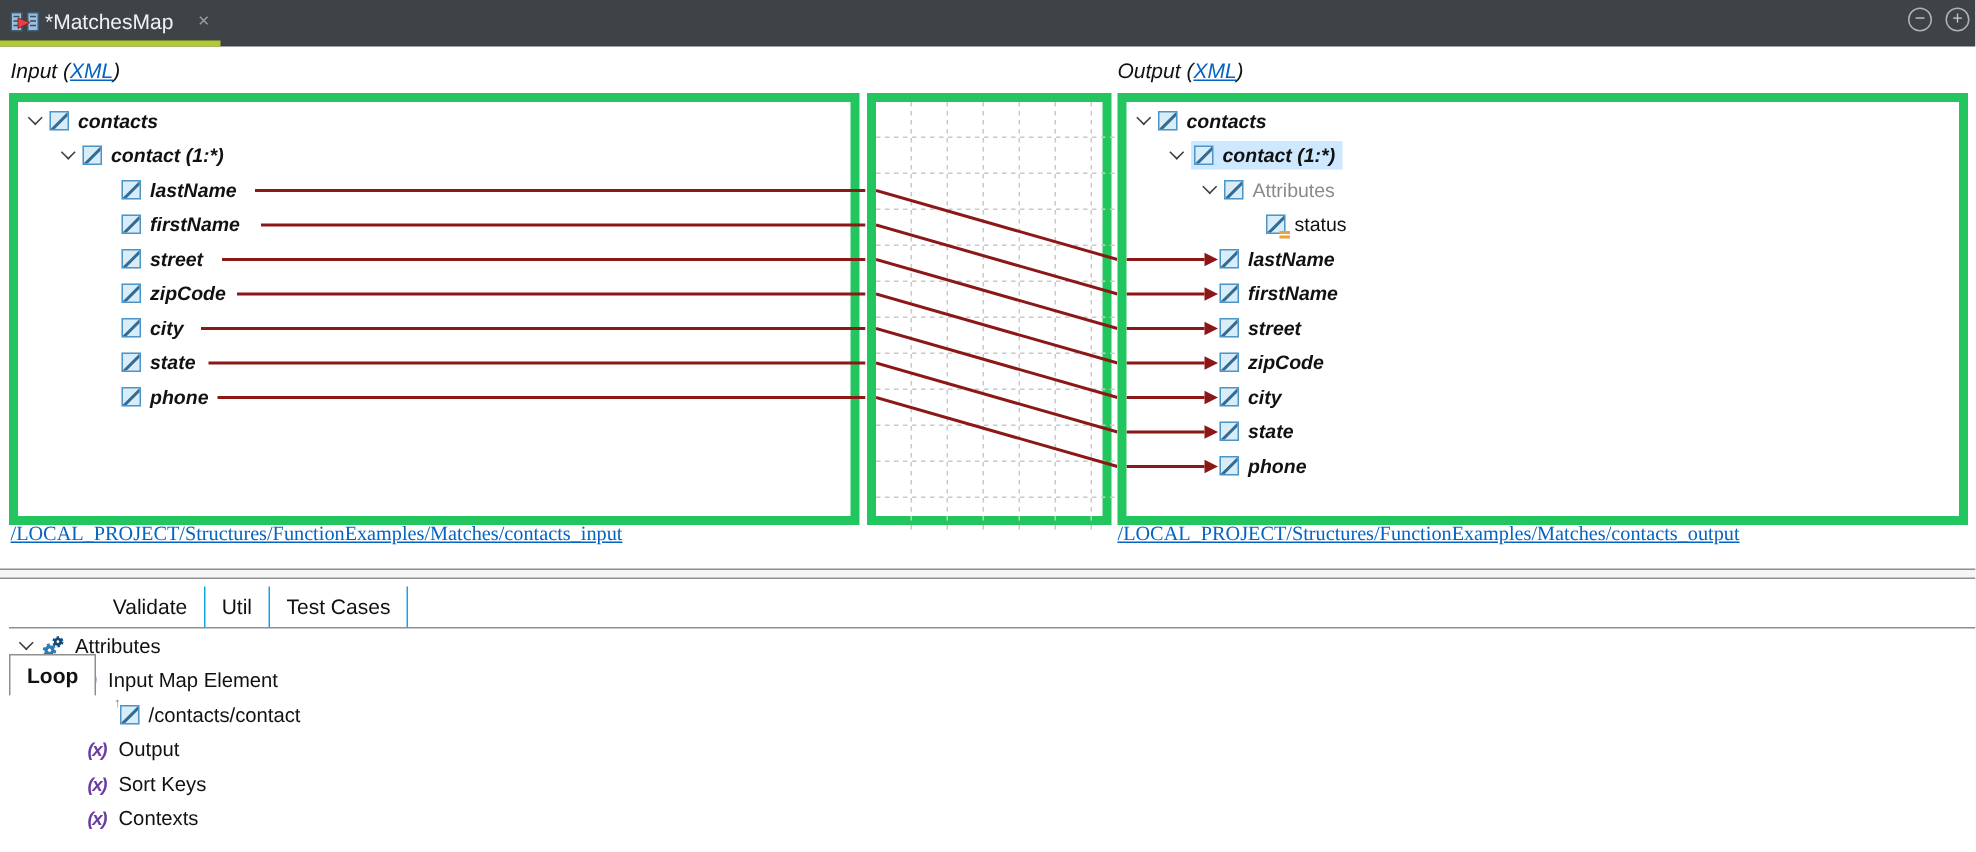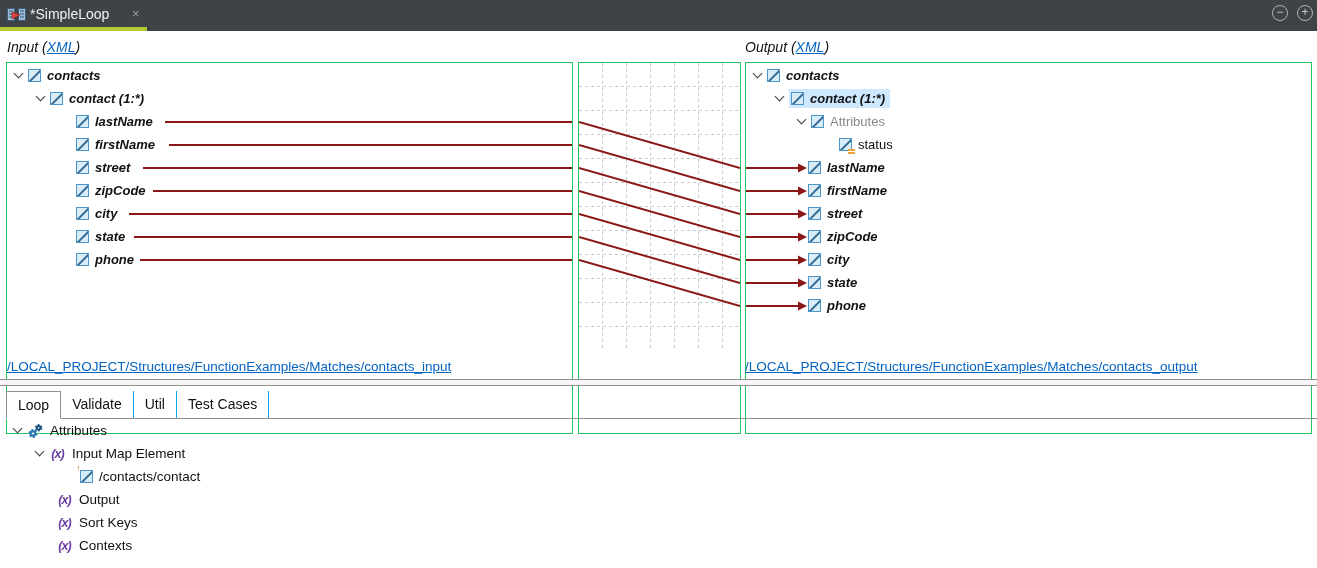--- a/index.html
+++ b/index.html
@@ -15,50 +15,50 @@
   .btn-minus { left:1272px; }
   .btn-plus  { left:1297px; }
 
   
   .pane-header { position:absolute; top:39px; font-size:14px; color:#111;font-style:italic; }
   .ph-in  { left:7px; }
   .ph-out { left:745px; }
   a.lnk, .lnk { color:#0563c1; text-decoration:underline; cursor:pointer; }
 
   
-  .panel { position:absolute; top:62px; height:372px; background:#fff; border:1px solid #22c55e; }
+  .panel { position:absolute; top:62px; height:288px; background:#fff; border:6px solid #22c55e; }
   .p-left  { left:6px;   width:567px; }
   .p-mid   { left:578px; width:163px; }
   .p-right { left:745px; width:567px; }
   .overlay { position:absolute; left:0; top:0; }
 
   
   .trow { position:absolute; left:0; right:1px; height:23px; display:flex; align-items:center; gap:6px; font-size:13px; color:#111; white-space:nowrap; }
   .lbl.b { font-weight:bold; font-style:italic; }
   .lbl.muted { color:#8a8a8a; }
   .chev { width:7px; height:7px; border-right:1.4px solid #3c3c3c; border-bottom:1.4px solid #3c3c3c; transform:rotate(45deg); margin-top:-4px; flex:none; }
   .el-icon { width:13px; height:13px; flex:none; background:#d9edf8; border:1px solid #4d94c7; position:relative; overflow:hidden; }
   .el-icon::after { content:""; position:absolute; left:-2px; top:5px; width:16px; height:1.6px; background:#336b94; transform:rotate(-45deg); }
   .icon-wrap { position:relative; flex:none; width:13px; height:13px; }
   .icon-wrap .el-icon { position:absolute; left:0; top:0; }
   .attr-mark { position:absolute; right:-3px; bottom:-3px; width:7px; height:2px; background:#e8a33c; box-shadow:0 -3px 0 #e8a33c; }
   .up-mark { position:absolute; left:-4px; top:-7px; font-size:9px; color:#bf7c2a; font-weight:bold; }
   .sel { display:inline-flex; align-items:center; gap:6px; background:#cde8ff; padding:2px 5px 2px 2px; }
 
   
-  .path-link { position:absolute; top:359px; font-size:13.5px; }
+  .path-link { position:absolute; top:348px; font-size:13.5px;font-family:Liberation Serif, serif; }
   .pl-in  { left:7px; }
   .pl-out { left:745px; }
   .sash { position:absolute; left:0; top:379px; width:1317px; height:7px; background:#f6f6f6; border-top:1px solid #8f8f8f; border-bottom:1px solid #8f8f8f; }
 
   
   .tabline { position:absolute; left:6px; top:418px; width:1311px; height:1px; background:#8f8f8f; }
   .btabs { position:absolute; left:6px; top:391px; height:28px; display:flex; z-index:2; }
   .btab { padding:0 11px; line-height:26px; font-size:14px; color:#111; border-right:1px solid #0ea5e9; height:27px; }
-  .btab.active { border:1px solid #8f8f8f; border-bottom:1px solid #fff; background:#fff; font-weight:normal; height:28px; }
+  .btab.active { border:1px solid #8f8f8f; border-bottom:1px solid #fff; background:#fff; font-weight:bold; height:28px;margin-top:45px; }
 
   
   .rtree { position:absolute; left:6px; top:419px; right:0; height:149px; }
   .rtree .trow { font-size:13.5px; }
   .fn-icon { flex:none; width:17px; font-style:italic; color:#6b3fa2; font-size:12.5px; font-weight:bold; text-align:center; letter-spacing:-1px; }
 </style>
 </head>
 <body>
 
 <div class="topbar">
@@ -68,21 +68,21 @@
       <line x1="2" y1="4" x2="6" y2="4" stroke="#31506b"></line>
         <line x1="2" y1="7" x2="6" y2="7" stroke="#31506b"></line>
         <line x1="2" y1="10" x2="6" y2="10" stroke="#31506b"></line>
       <rect x="11.5" y="1.5" width="7" height="12" fill="#9dbdd8" stroke="#3e5d77"></rect>
       <line x1="13" y1="4" x2="17" y2="4" stroke="#31506b"></line>
         <line x1="13" y1="7" x2="17" y2="7" stroke="#31506b"></line>
         <line x1="13" y1="10" x2="17" y2="10" stroke="#31506b"></line>
       <path d="M5 5 L13 8 L5 12 Z" fill="#e04343" stroke="#8f1d1d" stroke-width="0.6"></path>
     </svg>
   </span>
-  <span class="etab-title">*SimpleLoop</span>
+  <span class="etab-title">*MatchesMap</span>
   <span class="etab-close">×</span>
   <div class="etab-strip"></div>
   <div class="circle-btn btn-minus">−</div>
   <div class="circle-btn btn-plus">+</div>
 </div>
 
 <div class="pane-header ph-in"><span>Input (</span><a class="lnk">XML</a><span>)</span></div>
 <div class="pane-header ph-out"><span>Output (</span><a class="lnk">XML</a><span>)</span></div>
 
 <div class="panel p-left">

